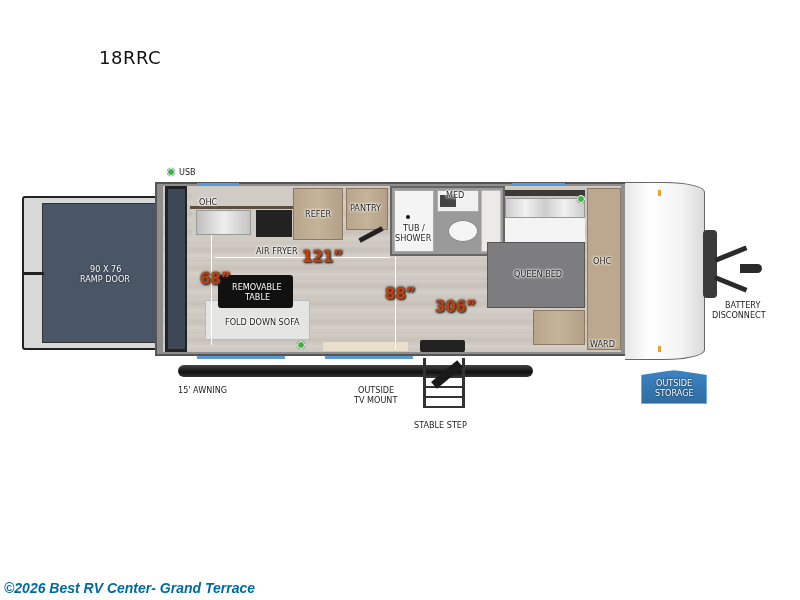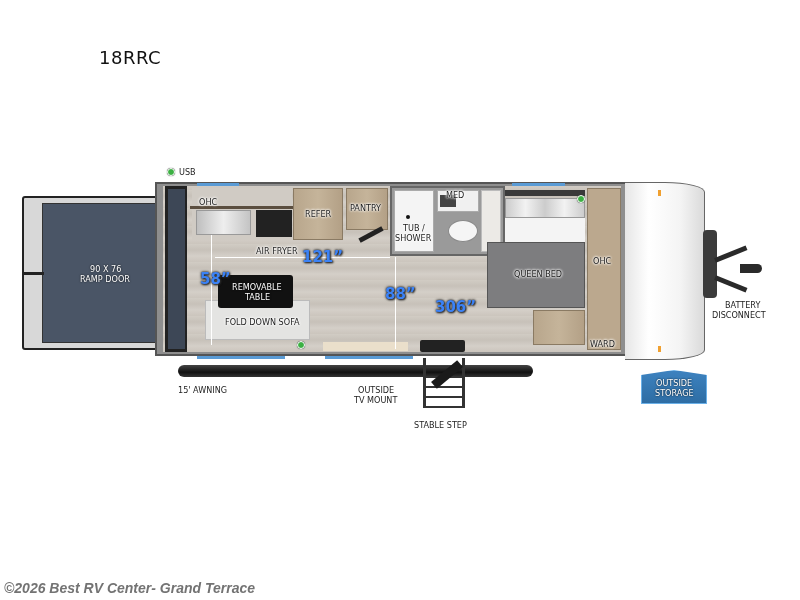--- a/index.html
+++ b/index.html
@@ -3,24 +3,24 @@
 <meta charset="utf-8">
 <style>
   * { box-sizing: border-box; margin: 0; padding: 0; }
   html, body { width: 800px; height: 600px; background: #ffffff; overflow: hidden; }
   body { position: relative; font-family: "Liberation Sans", "DejaVu Sans", sans-serif; }
   .abs { position: absolute; }
   .model-title { left: 99px; top: 47px; font-family: "DejaVu Sans", sans-serif; font-size: 18px; color: #111; letter-spacing: 0.5px; }
   .lbl { position: absolute; font-family: "DejaVu Sans", sans-serif; font-size: 9px; color: #222; text-transform: uppercase; text-align: center; line-height: 10px; white-space: nowrap; transform: scaleX(0.9); transform-origin: left top; }
   .lbl-in { color: #1c1c1c; text-shadow: 0 0 2px #fff, 0 0 3px #fff, 0 0 3px #fff; }
   .lbl-light { color: #fff; text-shadow: 0 0 2px #000; }
-  .dim { position: absolute; font-family: "DejaVu Sans", sans-serif; font-weight: bold; font-size: 15px; color: #3b82f6; text-shadow: 0 0 2px #333, 0 0 3px #333, 1px 1px 2px #222; }
+  .dim { position: absolute; font-family: "DejaVu Sans", sans-serif; font-weight: bold; font-size: 15px; color: #c2410c; text-shadow: 0 0 2px #333, 0 0 3px #333, 1px 1px 2px #222; }
   .dot { position: absolute; width: 8px; height: 8px; border-radius: 50%; background: #3cb043; border: 1px solid #fff; box-shadow: 0 0 1px #333; }
   .window { position: absolute; height: 3px; background: #5a9bd5; }
-  .footer { left: 4px; top: 580px; font-family: "Liberation Sans", sans-serif; font-weight: bold; font-style: italic; font-size: 14px; color: #737373; }
+  .footer { left: 4px; top: 580px; font-family: "Liberation Sans", sans-serif; font-weight: bold; font-style: italic; font-size: 14px; color: #0369a1; }
   .floor { background: repeating-linear-gradient(0deg, #cbc5bd 0px, #d4cfc8 6px, #c7c1b9 12px, #d1ccc4 18px); }
   .wood { background: linear-gradient(90deg, #b8a68c, #c5b49a 50%, #b3a086); }
 </style>
 </head>
 <body>
 
 <div class="abs model-title">18RRC</div>
 
 <div class="abs" style="left:0;top:160px;width:800px;height:280px;">
 
@@ -96,21 +96,21 @@
   <div class="abs" style="left:218px;top:115px;width:75px;height:33px;background:#111;border-radius:3px;"></div>
   <div class="lbl lbl-light" style="left:232px;top:122px;">REMOVABLE</div>
   <div class="lbl lbl-light" style="left:245px;top:132px;">TABLE</div>
   <div class="dot" style="left:297px;top:181px;"></div>
   <div class="abs" style="left:323px;top:182px;width:85px;height:9px;background:#eadfcb;"></div>
   <div class="abs" style="left:420px;top:180px;width:45px;height:12px;background:#222;border-radius:2px;"></div>
 
   <div class="abs" style="left:215px;top:97px;width:175px;height:1px;background:#fff;"></div>
   <div class="abs" style="left:211px;top:75px;width:1px;height:110px;background:#fff;"></div>
   <div class="abs" style="left:395px;top:97px;width:1px;height:92px;background:#fff;"></div>
-  <div class="dim" style="left:200px;top:110px;">58”</div>
+  <div class="dim" style="left:200px;top:110px;">68”</div>
   <div class="dim" style="left:302px;top:88px;">121”</div>
   <div class="dim" style="left:385px;top:125px;">88”</div>
   <div class="dim" style="left:435px;top:138px;">306”</div>
 
   <div class="abs" style="left:178px;top:205px;width:355px;height:12px;background:linear-gradient(#444,#111 60%,#333);border-radius:6px;"></div>
   <div class="lbl" style="left:178px;top:225px;">15' AWNING</div>
   <div class="lbl" style="left:358px;top:225px;">OUTSIDE</div>
   <div class="lbl" style="left:354px;top:235px;">TV MOUNT</div>
 
   <div class="abs" style="left:423px;top:198px;width:42px;height:50px;border-left:3px solid #333;border-right:3px solid #333;background:repeating-linear-gradient(180deg,transparent 0px,transparent 8px,#333 8px,#333 10px);"></div>

